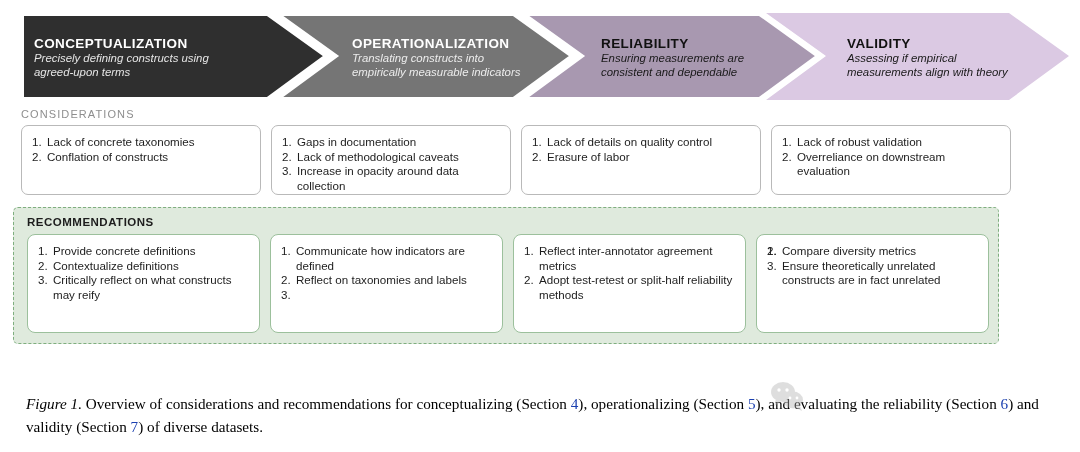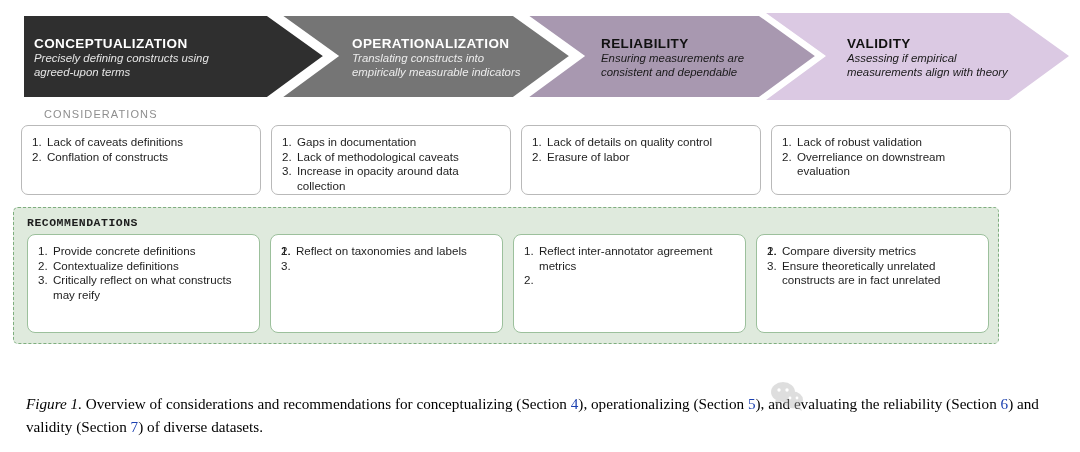--- a/index.html
+++ b/index.html
@@ -45,21 +45,20 @@
     width: 1080px;
   }
   .section-label-considerations {
     position: absolute;
     left: 21px;
     top: 1px;
     font-size: 11px;
     letter-spacing: 1.1px;
     color: #8e8e8e;
     font-family: "Liberation Sans", sans-serif;
-    margin-left: 23px;
   }
   #considerations-row {
     position: absolute;
     left: 21px;
     top: 18px;
     width: 1048px;
     display: flex;
     gap: 10px;
   }
   .card {
@@ -109,21 +108,21 @@
     border-radius: 5px;
   }
   .section-label-recommendations {
     position: absolute;
     left: 13px;
     top: 8px;
     font-size: 11.5px;
     font-weight: bold;
     letter-spacing: 0.5px;
     color: #1d1d1d;
-    font-family: Liberation Mono, monospace;
+    font-family: Liberation Sans, sans-serif;
   }
   #recommendations-row {
     position: absolute;
     left: 13px;
     top: 26px;
     display: flex;
     gap: 10px;
   }
   .rec-card {
     border: 1.5px solid #9cc09c;
@@ -200,21 +199,21 @@
   </svg>
 </div>
 
 <div id="considerations-section">
   <div class="section-label-considerations">CONSIDERATIONS</div>
 
   <div id="considerations-row">
 
     <div class="card cons-card">
       <ol class="items">
-        <li><span class="num">1.</span><span>Lack of caveats definitions</span></li>
+        <li><span class="num">1.</span><span>Lack of concrete taxonomies</span></li>
         <li><span class="num">2.</span><span>Conflation of constructs</span></li>
       </ol>
     </div>
 
     <div class="card cons-card">
       <ol class="items">
         <li><span class="num">1.</span><span>Gaps in documentation</span></li>
         <li><span class="num">2.</span><span>Lack of methodological caveats</span></li>
         <li><span class="num">3.</span><span>Increase in opacity around data collection</span></li>
       </ol>
@@ -245,30 +244,30 @@
     <div class="card rec-card">
       <ol class="items">
         <li><span class="num">1.</span><span>Provide concrete definitions</span></li>
         <li><span class="num">2.</span><span>Contextualize definitions</span></li>
         <li><span class="num">3.</span><span>Critically reflect on what constructs may reify</span></li>
       </ol>
     </div>
 
     <div class="card rec-card">
       <ol class="items">
-        <li><span class="num">1.</span></li>
+        <li><span class="num">1.</span><span>Communicate how indicators are defined</span></li>
         <li><span class="num">2.</span><span>Reflect on taxonomies and labels</span></li>
         <li><span class="num">3.</span></li>
       </ol>
     </div>
 
     <div class="card rec-card">
       <ol class="items">
         <li><span class="num">1.</span><span>Reflect inter-annotator agreement metrics</span></li>
-        <li><span class="num">2.</span></li>
+        <li><span class="num">2.</span><span>Adopt test-retest or split-half reliability methods</span></li>
       </ol>
     </div>
 
     <div class="card rec-card">
       <ol class="items">
         <li><span class="num">1.</span></li>
         <li><span class="num">2.</span><span>Compare diversity metrics</span></li>
         <li><span class="num">3.</span><span>Ensure theoretically unrelated constructs are in fact unrelated</span></li>
       </ol>
     </div>

